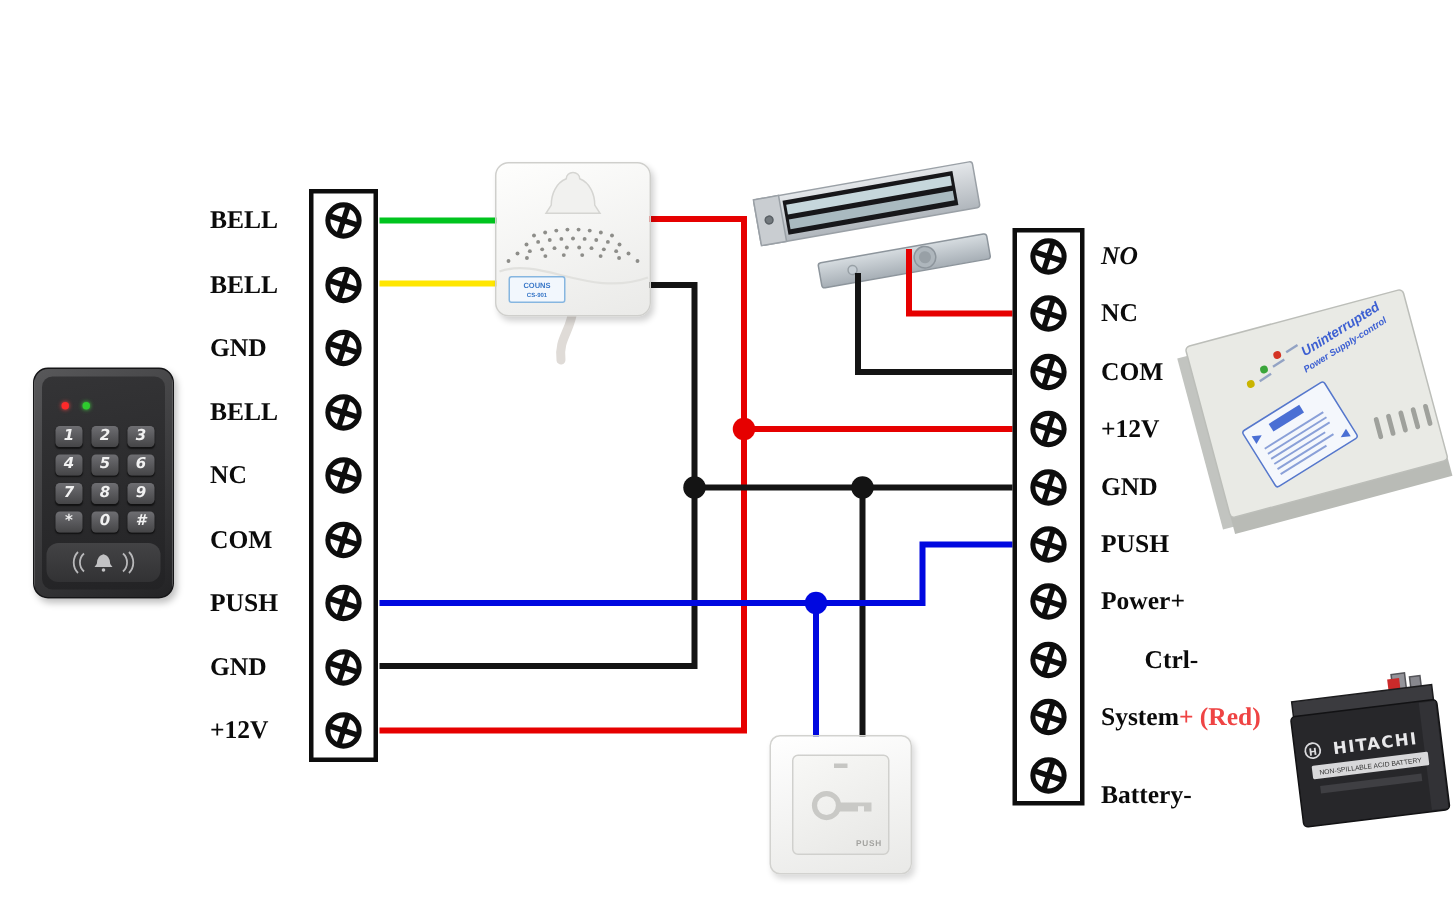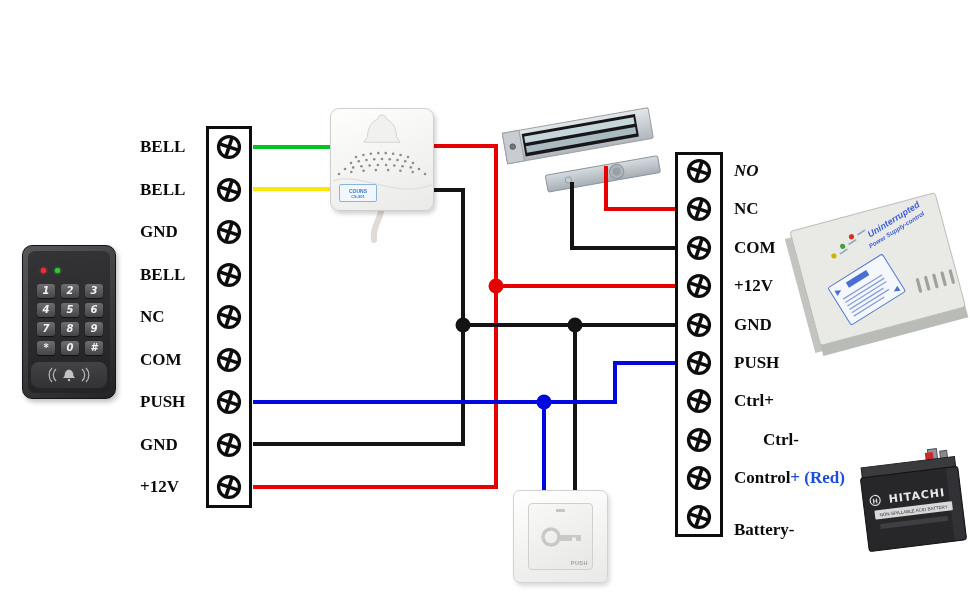--- a/index.html
+++ b/index.html
@@ -352,37 +352,37 @@
       </g>
     </svg>
     <div class="serif-label" style="left: 734px; top: 352px;"><span>PUSH</span></div>
     <svg width="30" height="30" class="screw" style="left: 684px; top: 348px;">
       <circle cx="15" cy="15" r="10.4" fill="#fff" stroke="#0d0d0d" stroke-width="3.4"></circle>
       <g transform="rotate(18 15 15)" stroke="#0d0d0d" stroke-width="3.6">
         <line x1="15" y1="5" x2="15" y2="25"></line>
         <line x1="5" y1="15" x2="25" y2="15"></line>
       </g>
     </svg>
-    <div class="serif-label" style="left: 734px; top: 390.4px;"><span>Ctrl+</span></div>
+    <div class="serif-label" style="left: 734px; top: 390.4px;"><span>Power+</span></div>
     <svg width="30" height="30" class="screw" style="left: 684px; top: 386.4px;">
       <circle cx="15" cy="15" r="10.4" fill="#fff" stroke="#0d0d0d" stroke-width="3.4"></circle>
       <g transform="rotate(18 15 15)" stroke="#0d0d0d" stroke-width="3.6">
         <line x1="15" y1="5" x2="15" y2="25"></line>
         <line x1="5" y1="15" x2="25" y2="15"></line>
       </g>
     </svg>
     <div class="serif-label" style="left: 763px; top: 428.8px;"><span>Ctrl-</span></div>
     <svg width="30" height="30" class="screw" style="left: 684px; top: 424.8px;">
       <circle cx="15" cy="15" r="10.4" fill="#fff" stroke="#0d0d0d" stroke-width="3.4"></circle>
       <g transform="rotate(18 15 15)" stroke="#0d0d0d" stroke-width="3.6">
         <line x1="15" y1="5" x2="15" y2="25"></line>
         <line x1="5" y1="15" x2="25" y2="15"></line>
       </g>
     </svg>
-    <div class="serif-label" style="left: 734px; top: 467.2px;"><span>Control</span><span style="color: #1d4ed8;">+ (Red)</span></div>
+    <div class="serif-label" style="left: 734px; top: 467.2px;"><span>System</span><span style="color: #ef4444;">+ (Red)</span></div>
     <svg width="30" height="30" class="screw" style="left: 684px; top: 463.2px;">
       <circle cx="15" cy="15" r="10.4" fill="#fff" stroke="#0d0d0d" stroke-width="3.4"></circle>
       <g transform="rotate(18 15 15)" stroke="#0d0d0d" stroke-width="3.6">
         <line x1="15" y1="5" x2="15" y2="25"></line>
         <line x1="5" y1="15" x2="25" y2="15"></line>
       </g>
     </svg>
     <div class="serif-label" style="left: 734px; top: 519px; text-align: right;"><span>Battery-</span></div>
     <svg width="30" height="30" class="screw" style="left: 684px; top: 501.6px;">
       <circle cx="15" cy="15" r="10.4" fill="#fff" stroke="#0d0d0d" stroke-width="3.4"></circle>

